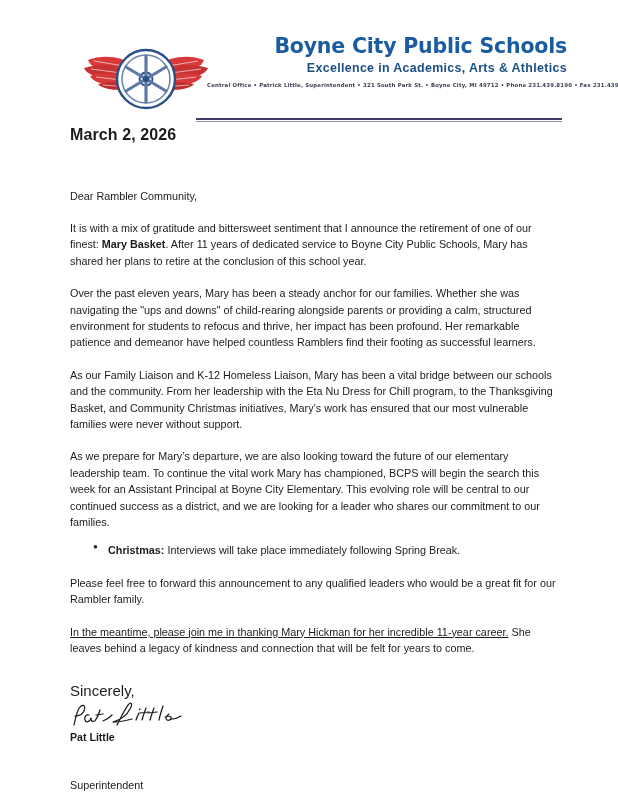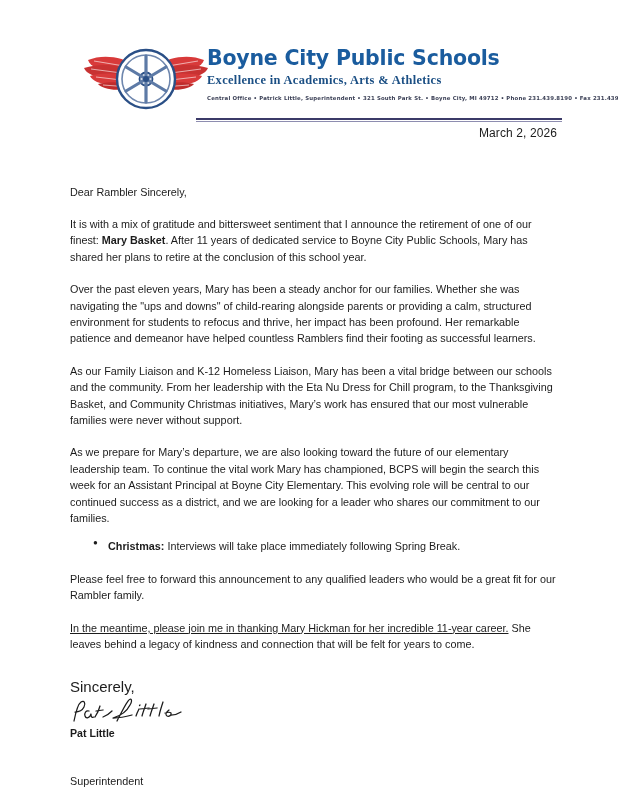--- a/index.html
+++ b/index.html
@@ -39,34 +39,35 @@
     left: 82px;
     top: 2px;
     width: 128px;
     height: 82px;
   }
   .logo-wrap svg { display: block; }
 
   .lh-text {
     position: absolute;
     left: 207px;
-    top: 20px;
+    top: 8px;
     width: 360px;
+    text-align: right;
   }
   .lh-title {
     font-family: "DejaVu Sans", sans-serif;
     font-size: 20.5px;
     font-weight: bold;
     color: #1a5c9e;
     letter-spacing: -0.2px;
     line-height: 1.05;
     white-space: nowrap;
   }
   .lh-tagline {
-    font-family: Liberation Serif, serif;
+    font-family: Liberation Sans, sans-serif;
     font-size: 12.4px;
     font-weight: bold;
     color: #1b4f84;
     letter-spacing: 0.35px;
     margin-top: 3px;
     white-space: nowrap;
   }
   .lh-contact {
     font-family: "DejaVu Sans", sans-serif;
     font-size: 5.4px;
@@ -94,25 +95,24 @@
   }
 
   
   .body-area {
     position: absolute;
     left: 70px;
     top: 126px;
     width: 487px;
   }
   .date {
-    font-size: 12px;
-    font-weight: normal;
+    font-size: 16px;
+    font-weight: bold;
     color: #1c1c1c;
     letter-spacing: 0.1px;
-    text-align: right;
   }
   .salutation {
     margin-top: 46px;
     font-size: 10.8px;
     color: #1c1c1c;
   }
   p.para {
     margin: 16px 0 0 0;
     font-size: 10.8px;
     line-height: 1.52;
@@ -221,21 +221,21 @@
     </div>
 
     <div class="lh-rule"></div>
     <div class="lh-rule-thin"></div>
   </div>
 
   <div class="body-area">
 
     <div class="date">March 2, 2026</div>
 
-    <div class="salutation">Dear Rambler Sincerely,</div>
+    <div class="salutation">Dear Rambler Community,</div>
 
     <p class="para first"><span>It is with a mix of gratitude and bittersweet sentiment that I announce the retirement of one of our finest: </span><b>Mary Basket</b><span>. After 11 years of dedicated service to Boyne City Public Schools, Mary has shared her plans to retire at the conclusion of this school year.</span></p>
 
     <p class="para">Over the past eleven years, Mary has been a steady anchor for our families. Whether she was navigating the "ups and downs" of child-rearing alongside parents or providing a calm, structured environment for students to refocus and thrive, her impact has been profound. Her remarkable patience and demeanor have helped countless Ramblers find their footing as successful learners.</p>
 
     <p class="para">As our Family Liaison and K-12 Homeless Liaison, Mary has been a vital bridge between our schools and the community. From her leadership with the Eta Nu Dress for Chill program, to the Thanksgiving Basket, and Community Christmas initiatives, Mary’s work has ensured that our most vulnerable families were never without support.</p>
 
     <p class="para">As we prepare for Mary’s departure, we are also looking toward the future of our elementary leadership team. To continue the vital work Mary has championed, BCPS will begin the search this week for an Assistant Principal at Boyne City Elementary. This evolving role will be central to our continued success as a district, and we are looking for a leader who shares our commitment to our families.</p>
 
     <ul class="bullets">

